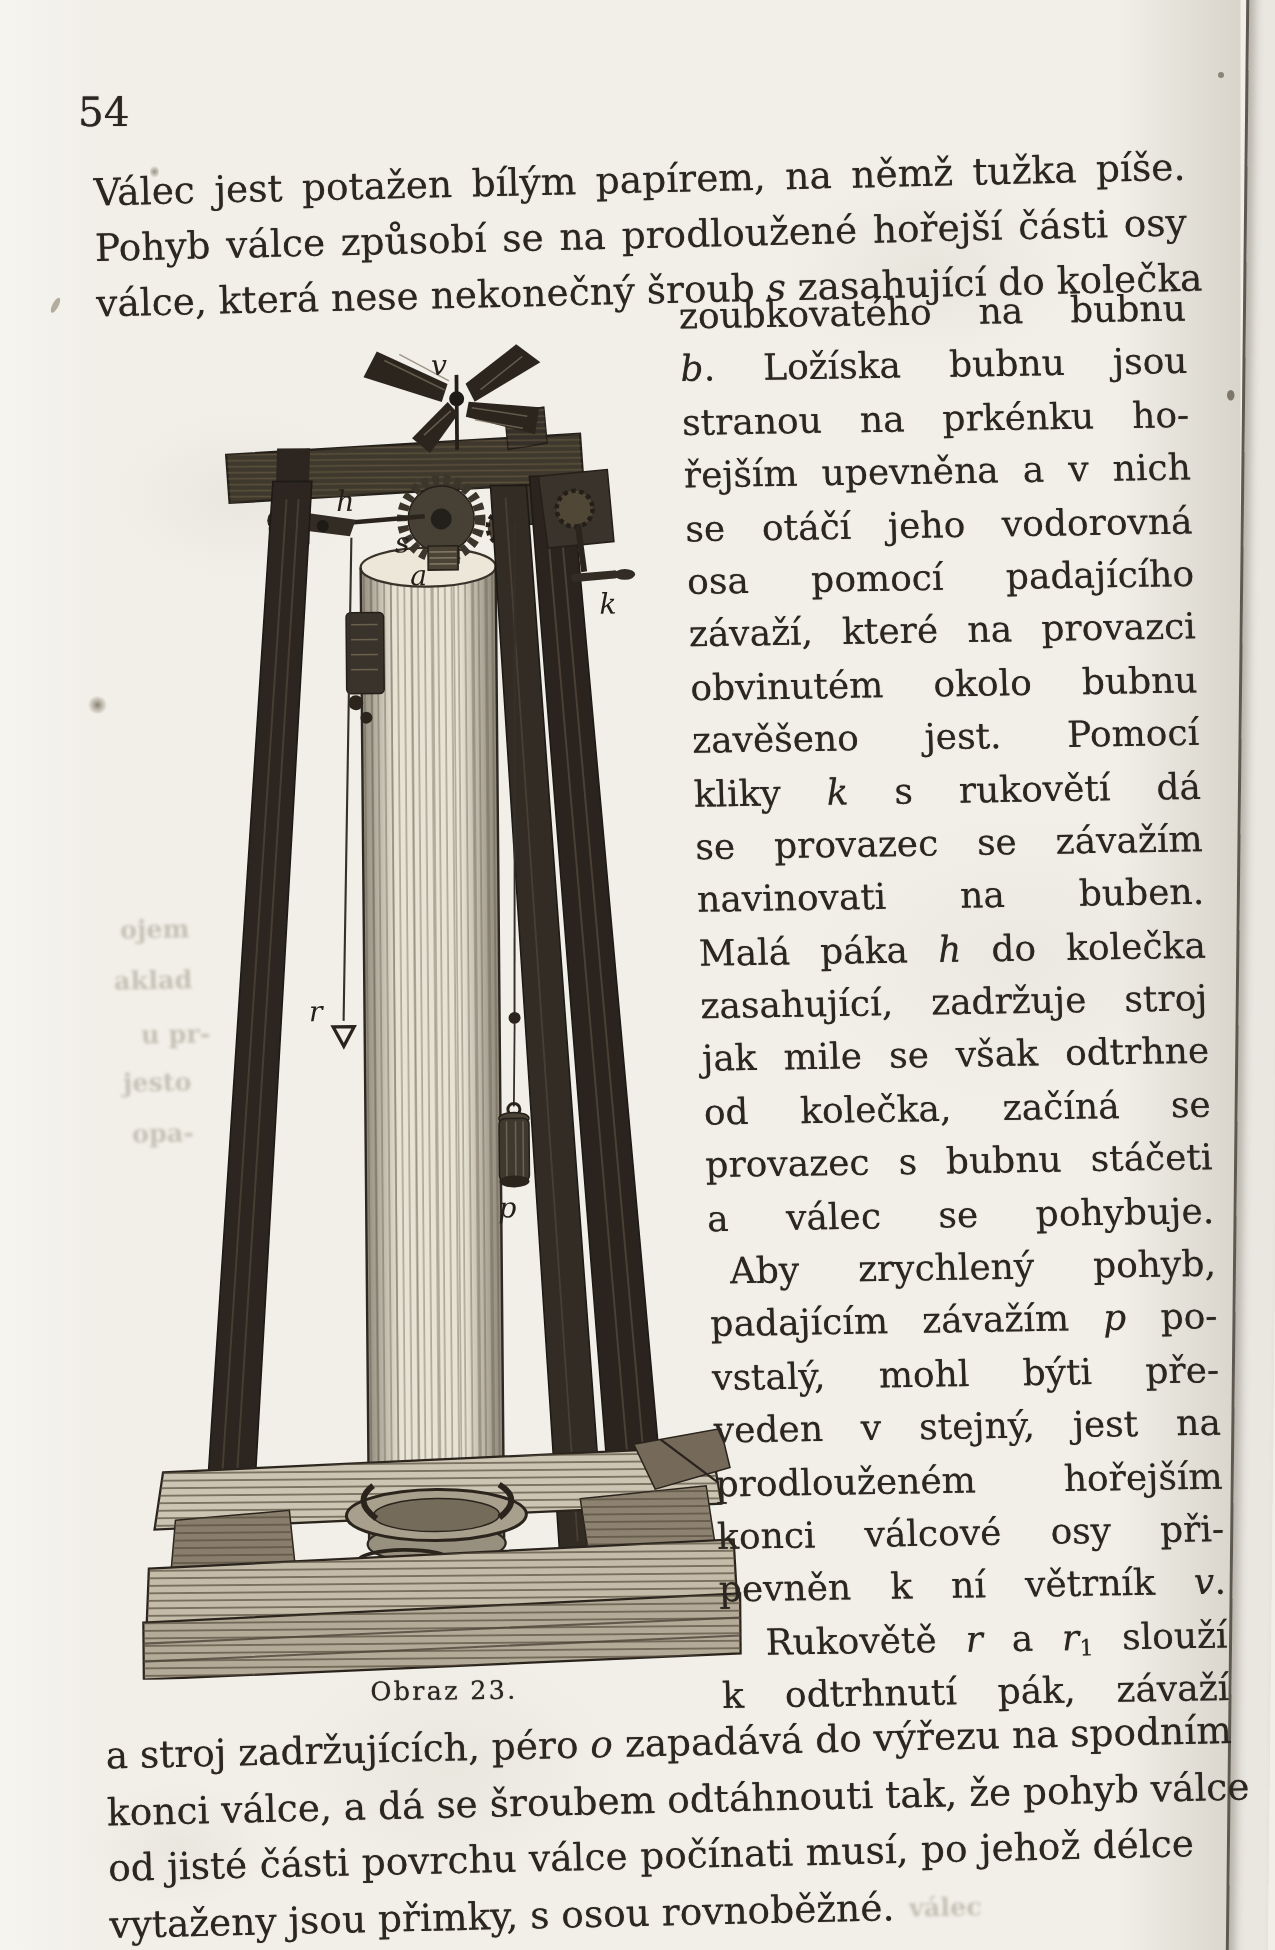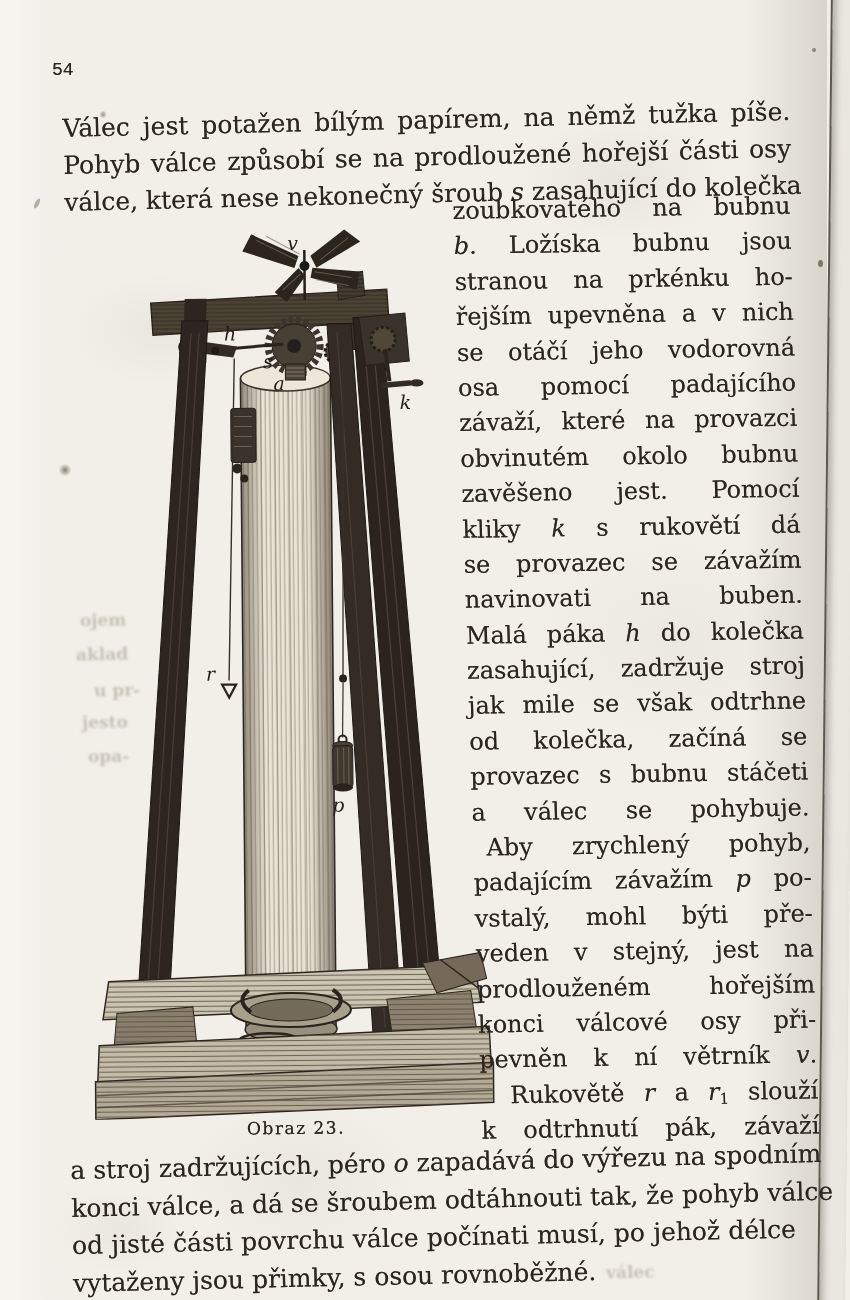--- a/index.html
+++ b/index.html
@@ -18,22 +18,22 @@
       radial-gradient(200px 140px at 680px 640px, rgba(180,172,155,.10), transparent 70%),
       radial-gradient(160px 110px at 300px 1180px, rgba(175,168,150,.12), transparent 70%),
       radial-gradient(90px 60px at 120px 1230px, rgba(175,168,150,.12), transparent 70%),
       linear-gradient(90deg, rgba(255,255,255,.35), transparent 60px);
   }
   .edge-shade{position:absolute;top:-10px;left:745px;width:82px;height:1320px;z-index:2;
     background:linear-gradient(90deg, transparent, rgba(158,150,134,.30));}
   .edge-line{position:absolute;top:-12px;left:824px;width:26px;height:1330px;z-index:3;
     background:#e9e7e0;border-left:2.5px solid #5e5950;transform:rotate(0.6deg);
     box-shadow:inset 4px 0 6px rgba(120,114,102,.45);}
-  .pagenum{position:absolute;left:52px;top:60px;font-size:18px;z-index:5;
-    text-shadow:0 0 .6px rgba(43,38,32,.8);font-family:Liberation Mono, monospace;}
+  .pagenum{position:absolute;left:52px;top:60px;font-size:27px;z-index:5;
+    text-shadow:0 0 .6px rgba(43,38,32,.8);}
   .para{position:absolute;z-index:5;}
   .tline{text-align:justify;text-align-last:justify;white-space:nowrap;
     text-shadow:0 0 .5px rgba(43,38,32,.65);}
   .para.top{left:62px;top:110px;width:728px;font-size:25px;
     transform:rotate(-1.35deg);transform-origin:left top;}
   .para.top .tline{height:37px;line-height:37px;}
   .col-right{left:452px;top:194px;width:338px;font-size:24px;
     transform:rotate(-0.9deg) skewX(0.9deg);transform-origin:left top;}
   .col-right .tline{height:35.4px;line-height:35.4px;}
   .para.bottom{left:70px;top:1152px;width:724px;font-size:25px;

